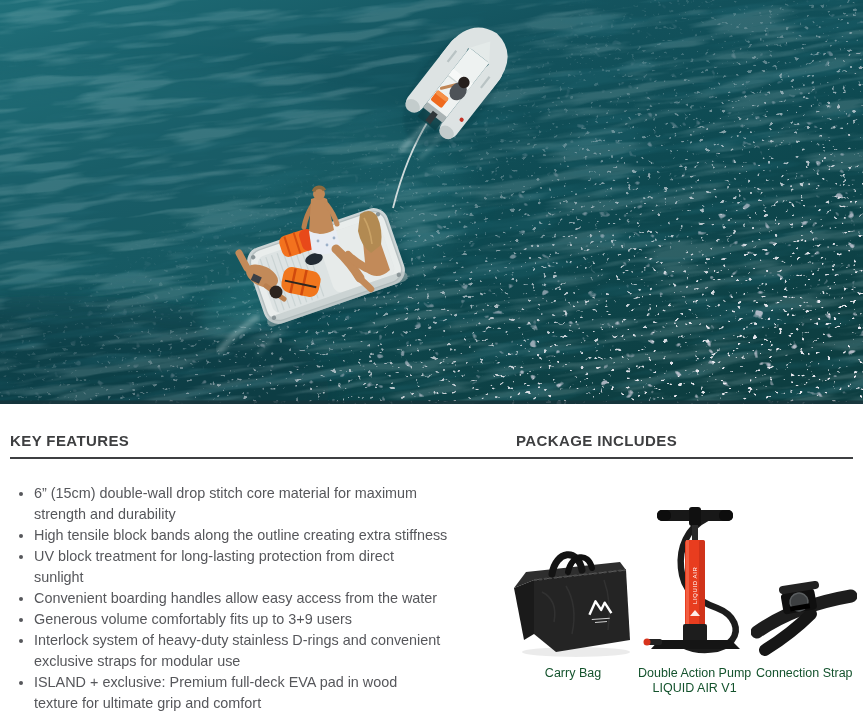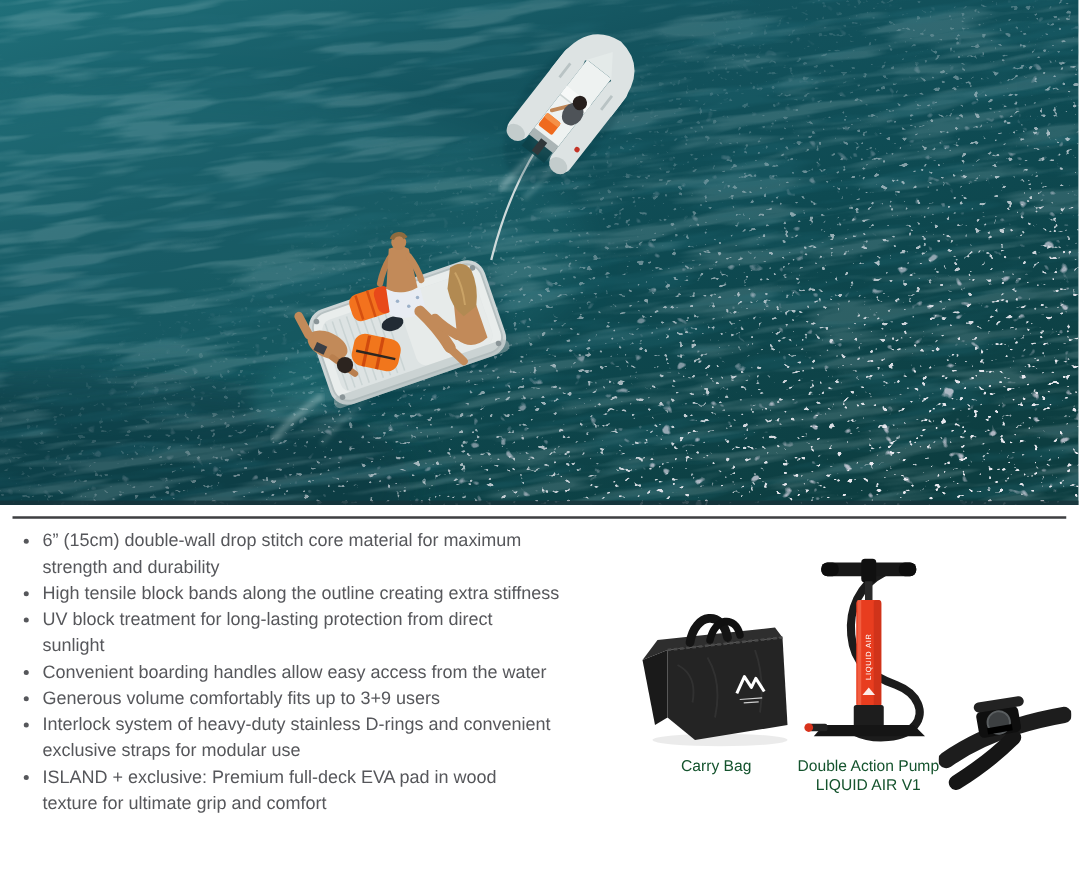--- a/index.html
+++ b/index.html
@@ -12,21 +12,21 @@
   .lower { padding:0 10px; }
   .headings { display:flex; margin-top:29px; }
   .headings h2 {
     font-size:15px; line-height:15px; font-weight:700;
     color:#3e3f41; letter-spacing:.4px;
   }
   .headings .h-left { width:506px; }
   .headings .h-right { flex:1; }
   .rule { border:none; border-top:2px solid #3e3f41; margin-top:9px; }
 
-  .body-row { display:flex; margin-top:8px; }
+  .body-row { display:flex; margin-top:24px; }
   .features { width:506px; }
   .features ul { margin:0; padding-left:24px; list-style:disc outside; }
   .features li {
     font-size:14.4px; line-height:21px; color:#56575b;
     white-space:pre-line;
   }
   .features li::marker { color:#56575b; }
 
   .package-col { flex:1; }
   .package-items {
@@ -201,20 +201,24 @@
       <path d="M0 8 L -11 22" stroke="#c08757" stroke-width="3.5" stroke-linecap="round" fill="none"></path>
       <ellipse cx="6" cy="13" rx="9" ry="11" fill="#4e5358"></ellipse>
       <circle cx="5" cy="1" r="6.5" fill="#261f1c"></circle>
     </g>
 
     <rect x="0" y="400.5" width="863" height="3.5" fill="#16323a" opacity="0.85"></rect>
   </svg>
 </figure>
 
 <div class="lower">
+  <div class="headings">
+    <h2 class="h-left">KEY FEATURES</h2>
+    <h2 class="h-right">PACKAGE INCLUDES</h2>
+  </div>
   <hr class="rule">
 
   <div class="body-row">
     <div class="features">
       <ul>
         <li>6” (15cm) double-wall drop stitch core material for maximum
 strength and durability</li>
         <li>High tensile block bands along the outline creating extra stiffness</li>
         <li>UV block treatment for long-lasting protection from direct
 sunlight</li>
@@ -281,18 +285,19 @@
               <path d="M14 80 C 30 70 46 58 60 44" stroke="#161616" stroke-width="12" fill="none" stroke-linecap="round"></path>
               <g transform="translate(48 32) rotate(-10)">
                 <rect x="-13" y="-16" width="26" height="9" rx="3" fill="#1c1c1c"></rect>
                 <rect x="-17" y="-11" width="34" height="21" rx="4" fill="#0f0f0f"></rect>
                 <circle cx="0" cy="0" r="9" fill="#3c3f41" stroke="#5a5e60" stroke-width="1.5"></circle>
                 <rect x="-10" y="3" width="20" height="5" fill="#000000"></rect>
               </g>
               <path d="M32 20 L 64 15" stroke="#222222" stroke-width="8" stroke-linecap="round" fill="none"></path>
             </svg>
           </div>
+          <div class="pkg-label">Connection Strap</div>
         </div>
 
       </div>
     </div>
   </div>
 </div>
 
 </body></html>

